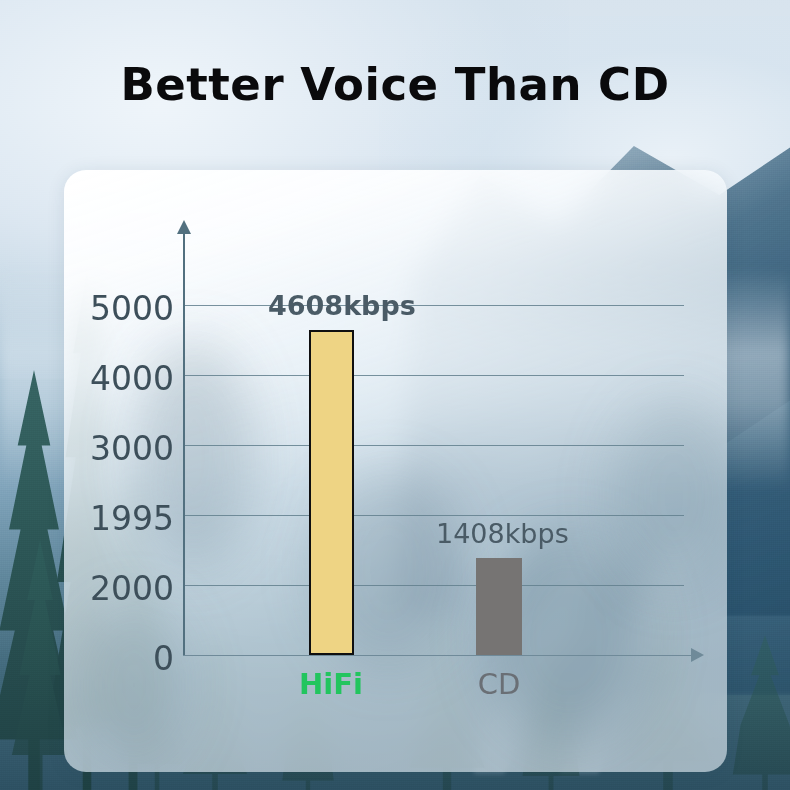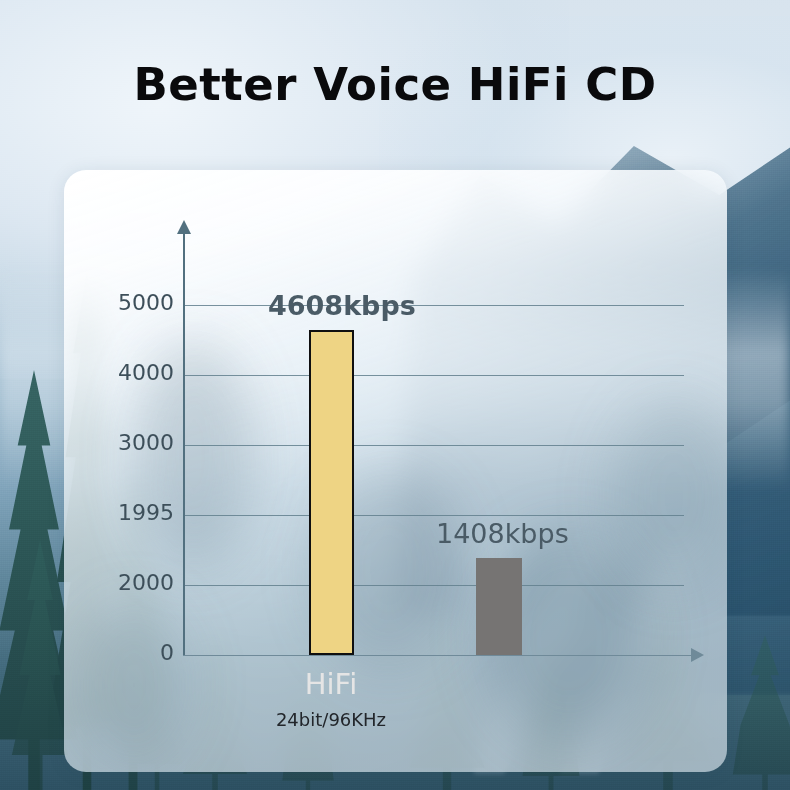--- a/index.html
+++ b/index.html
@@ -262,21 +262,21 @@
     background: #627f8d;
     opacity: 0.85;
   }
 
   
   .ytick {
     position: absolute;
     right: 0;
     width: 96px;
     text-align: right;
-    font-size: 22px;
+    font-size: 33px;
     color: #3d4f5a;
     line-height: 1;
   }
   .ytick-wrap {
     position: absolute;
     left: 0; top: 0;
     width: 110px; height: 602px;
   }
 
   
@@ -315,21 +315,21 @@
   .cat {
     position: absolute;
     text-align: center;
     width: 200px;
     line-height: 1;
   }
   .cat-name { font-size: 29px; }
   .cat-sub  { font-size: 18px; margin-top: 12px; }
 
   .cat-hifi { left: 167px; top: 500px; }
-  .cat-hifi .cat-name { color: #e5e5e5; }
+  .cat-hifi .cat-name { color: #22c55e; font-weight: bold; }
   .cat-hifi .cat-sub  { color: #22262b; }
 
   .cat-cd   { left: 335px; top: 500px; }
   .cat-cd .cat-name { color: #6a6f75; }
   .cat-cd .cat-sub  { color: #73787e; }
 </style>
 </head>
 <body>
 
 <div id="stage">
@@ -355,21 +355,21 @@
       <div class="tree fb2"></div>
       <div class="tree fb3"></div>
       <div class="tree fb4"></div>
       <div class="tree fb5"></div>
       <div class="tree fb6"></div>
     </div>
 
     <div class="bg-noise"></div>
   </div>
 
-  <div class="title">Better Voice HiFi CD</div>
+  <div class="title">Better Voice Than CD</div>
 
   <div class="panel">
     <div class="panel-blob pb1"></div>
     <div class="panel-blob pb2"></div>
     <div class="panel-blob pb3"></div>
     <div class="panel-blob pb4"></div>
     <div class="panel-blob pb5"></div>
   </div>
 
   <div class="chart">
@@ -395,19 +395,19 @@
     </div>
 
     <div class="bar bar-hifi"></div>
     <div class="bar bar-cd"></div>
 
     <div class="vlabel vlabel-hifi">4608kbps</div>
     <div class="vlabel vlabel-cd">1408kbps</div>
 
     <div class="cat cat-hifi">
       <div class="cat-name">HiFi</div>
-      <div class="cat-sub">24bit/96KHz</div>
     </div>
     <div class="cat cat-cd">
+      <div class="cat-name">CD</div>
     </div>
 
   </div>
 </div>
 
 </body></html>

